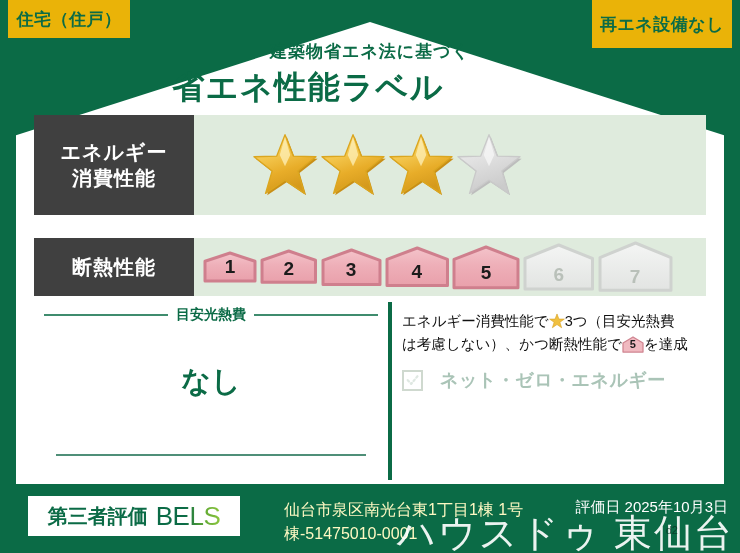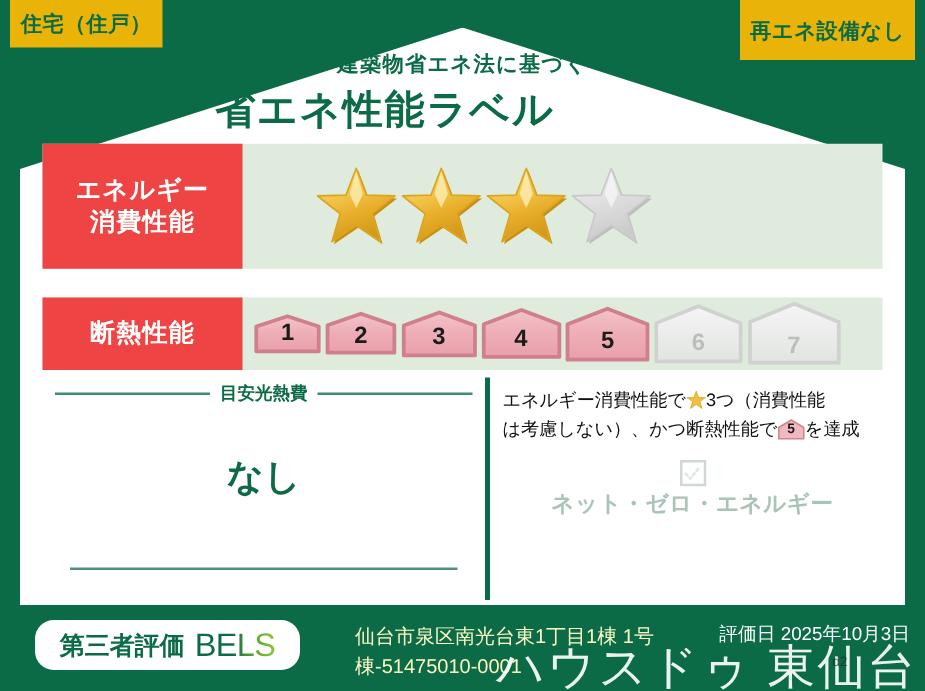--- a/index.html
+++ b/index.html
@@ -82,21 +82,21 @@
     width: 672px;
     display: flex;
     z-index: 5;
     background: #dfebdd;
   }
   #row-energy { top: 115px; height: 100px; }
   #row-insul  { top: 238px; height: 58px; }
 
   .perf-label {
     width: 160px;
-    background: #ef4444;
+    background: #404040;
     color: #ffffff;
     font-weight: bold;
     font-size: 20px;
     line-height: 1.3;
     display: flex;
     flex-direction: column;
     align-items: center;
     justify-content: center;
     flex: none;
     letter-spacing: 1px;
@@ -229,23 +229,22 @@
     left: 0; bottom: 0;
     width: 100%;
     text-align: center;
     font-size: 11px;
     font-weight: bold;
     color: #1b1b1b;
   }
   .nze-line {
     display: flex;
     align-items: center;
-    gap: 2px;
+    gap: 17px;
     margin-top: 12px;
-    flex-direction: column;
   }
   .chk-off {
     width: 21px; height: 21px;
     border: 2px solid #cfd9cf;
     background: #ffffff;
     box-sizing: border-box;
     flex: none;
     display: flex; align-items: center; justify-content: center;
   }
   .nze-text {
@@ -277,21 +276,20 @@
     position: absolute;
     left: 28px;
     top: 12px;
     width: 212px;
     height: 40px;
     background: #ffffff;
     display: flex;
     align-items: center;
     justify-content: center;
     gap: 8px;
-    border-radius: 15px;
   }
   .bels-jp {
     color: #0b6b46;
     font-weight: bold;
     font-size: 20px;
     letter-spacing: 0px;
   }
   .bels-en {
     font-weight: normal;
     font-size: 26px;
@@ -523,21 +521,21 @@
 
     <div class="lower-right">
       <div class="vdivider"></div>
 
 
       <div class="zeh-desc">
         <span>エネルギー消費性能で</span><span class="inline-star">
           <svg width="16" height="16" viewBox="0 0 100 100" aria-hidden="true">
             <polygon points="50,6 62,38 96,38 68,58 79,92 50,72 21,92 32,58 4,38 38,38" fill="#f0c040" stroke="#d9a427" stroke-width="4" stroke-linejoin="round"></polygon>
           </svg>
-        </span><span>3つ（消費性能</span><br>
+        </span><span>3つ（目安光熱費</span><br>
         <span>は考慮しない）、かつ断熱性能で</span><span class="inline-house">
           <svg width="22" height="17" viewBox="0 0 44 34" aria-hidden="true">
             <polygon points="2,14 22,2 42,14 42,32 2,32" fill="#f0b9c0" stroke="#cf8490" stroke-width="2.5" stroke-linejoin="round"></polygon>
           </svg>
           <span class="hnum2">5</span>
         </span><span>を達成</span>
       </div>
 
       <div class="nze-line">
         <span class="chk-off">

